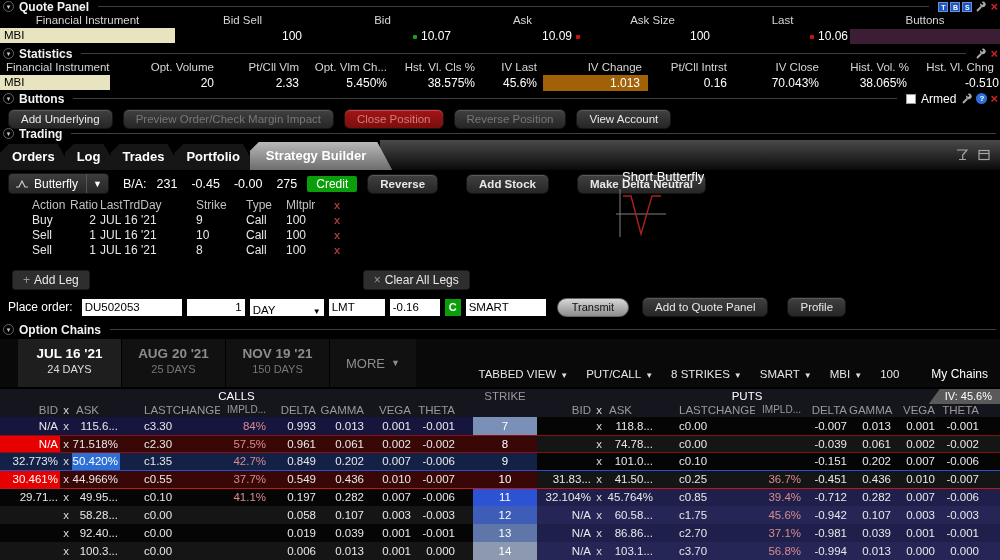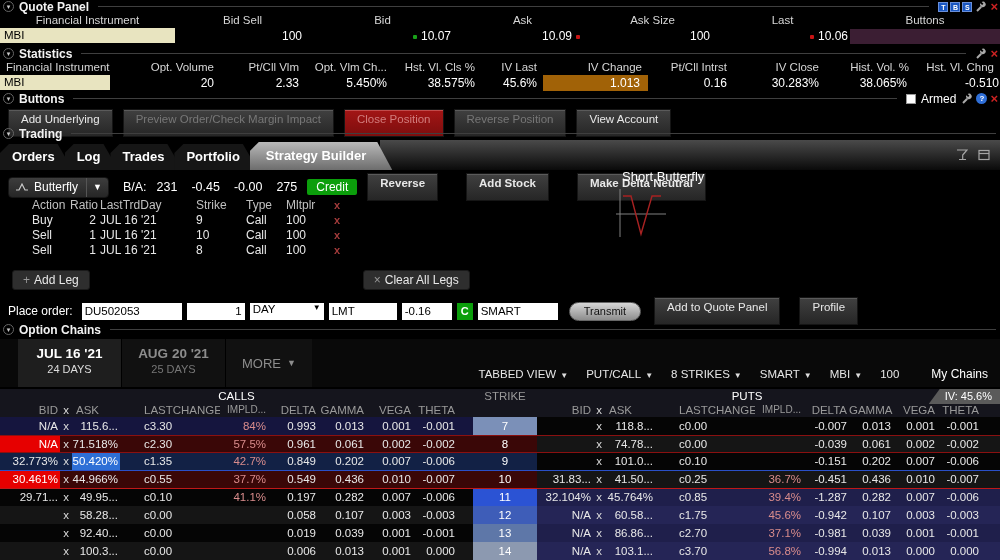--- a/index.html
+++ b/index.html
@@ -31,22 +31,22 @@
   .hdr.l { text-align:left; padding-left:6px; }
   .val { font-size:12px; color:#fff; height:16px; line-height:16px; text-align:right; white-space:nowrap; }
   .beige { background:#e8e4c0; color:#000; text-align:left; padding-left:4px; font-size:11.5px; height:15px; line-height:15px; }
   .dot { display:inline-block; width:4px; height:4px; border-radius:1px; vertical-align:middle; margin:0 4px; }
   .dot.g { background:#19a119; } .dot.r { background:#c81414; }
   .plum { background:#3b1e33; height:15px; margin-top:1px; }
   .greenbg { background:#a16207; }
 
   
   .btn-row { display:flex; gap:10px; padding-left:8px; margin-top:4px; }
-  .btn { height:28px; line-height:18px; padding:0 12px; font-size:11.5px; color:#e8e8e8;
-         background:linear-gradient(#404040,#262626); border:1px solid #151515; border-radius:0;
+  .btn { height:20px; line-height:18px; padding:0 12px; font-size:11.5px; color:#e8e8e8;
+         background:linear-gradient(#404040,#262626); border:1px solid #151515; border-radius:6px;
          box-shadow:inset 0 1px 0 #5a5a5a; white-space:nowrap; }
   .btn-disabled { color:#777; }
   .btn-danger { background:linear-gradient(#a31515,#7c0e0e); color:#d27d7d; box-shadow:inset 0 1px 0 #c24a4a; }
 
   
   .trading { position:absolute; left:0; top:127px; width:1000px; height:196px; }
   .tabbar { position:absolute; left:0; top:13px; width:1000px; height:30px; display:flex; align-items:flex-end; }
   .ttab { height:26px; line-height:26px; font-size:13px; font-weight:bold; color:#fff;
           background:#161616; padding:0 18px 0 12px; margin-right:-8px; position:relative;
           clip-path:polygon(0 100%,0 9px,9px 0,calc(100% - 15px) 0,100% 100%); }
@@ -78,21 +78,21 @@
               background:#2e2e2e; border:1px solid #1a1a1a; border-radius:3px; }
   .smallbtn .mut { color:#999; margin-right:4px; }
   .clear-legs { margin-left:273px; }
 
   
   .order-row { position:absolute; left:8px; top:170px; display:flex; align-items:center; gap:5px; }
   .order-lbl { font-size:12px; color:#fff; margin-right:4px; }
   .oin { height:17px; border:none; background:#fff; color:#000; font-size:11.5px; padding:0 3px;
          font-family:"Liberation Sans","DejaVu Sans",sans-serif; }
   .sel { height:17px; background:#fff; color:#000; font-size:11.5px; padding:0 3px; display:flex;
-         align-items:flex-start; justify-content:space-between; }
+         align-items:flex-end; justify-content:space-between; }
   .cflag { width:16px; height:17px; background:#0b9e0b; color:#fff; font-size:11px; font-weight:bold;
            text-align:center; line-height:17px; }
   .transmit { height:19px; line-height:17px; padding:0 14px; border-radius:10px; font-size:11px; color:#111;
               background:linear-gradient(#d6d6d6,#8d8d8d); border:1px solid #666; margin-left:6px; }
   .order-btn { margin-left:8px; }
 
   
   .ochains { position:absolute; left:0; top:323px; width:1000px; height:237px; }
   .exp-strip { position:absolute; left:0; top:16px; width:1000px; height:48px; background:#090909; }
   .exp-tabs { position:absolute; left:18px; top:0; display:flex; height:48px; }
@@ -219,21 +219,21 @@
       <div class="val">
           <div class="beige">MBI</div>
         </div>
       <div class="val" style="padding-right:6px;">20</div>
       <div class="val" style="padding-right:6px;">2.33</div>
       <div class="val" style="padding-right:6px;">5.450%</div>
       <div class="val" style="padding-right:6px;">38.575%</div>
       <div class="val" style="padding-right:6px;">45.6%</div>
       <div class="val greenbg" style="padding-right:8px;">1.013</div>
       <div class="val" style="padding-right:6px;">0.16</div>
-      <div class="val" style="padding-right:6px;">30.283%</div>
+      <div class="val" style="padding-right:6px;">70.043%</div>
       <div class="val" style="padding-right:8px;">38.065%</div>
       <div class="val" style="padding-right:1px;">-0.510</div>
     </div>
   </div>
 
   <div style="position:absolute;left:0;top:92px;width:1000px;">
     <div class="sec-head">
       <span class="collapse">▾</span>
       <span class="sec-title">Buttons</span>
       <span class="sec-line"></span>
@@ -363,21 +363,21 @@
     </div>
 
     <div class="order-row">
       <span class="order-lbl">Place order:</span>
       <input class="oin" style="width: 100px;" value="DU502053">
       <input class="oin" style="width: 58px; text-align: right;" value="1">
       <div class="sel" style="width:74px;">
           <span>DAY</span>
           <span style="font-size:8px;">▼</span>
         </div>
-      <input class="oin" style="width: 68px;" value="LMT">
+      <input class="oin" style="width: 56px;" value="LMT">
       <input class="oin" style="width: 50px;" value="-0.16">
       <span class="cflag">C</span>
       <input class="oin" style="width: 80px;" value="SMART">
       <div class="transmit">Transmit</div>
       <div class="btn order-btn">Add to Quote Panel</div>
       <div class="btn" style="margin-left:14px;">Profile</div>
     </div>
   </div>
 
   <div class="ochains">
@@ -389,20 +389,24 @@
 
     <div class="exp-strip">
       <div class="exp-tabs" id="expiry-tabs">
           <div class="exp-tab active">
             <div class="d1">JUL 16 '21</div>
             <div class="d2">24 DAYS</div>
           </div>
           <div class="exp-tab">
             <div class="d1">AUG 20 '21</div>
             <div class="d2">25 DAYS</div>
+          </div>
+          <div class="exp-tab">
+            <div class="d1">NOV 19 '21</div>
+            <div class="d2">150 DAYS</div>
           </div>
           <div class="more-tab">
             <span>MORE</span>
             <span style="font-size:9px;">▼</span>
           </div>
         </div>
       <div class="chain-ctls">
         <span id="chain-controls-inner" style="display:flex;gap:18px;">
             <div class="ctl">TABBED VIEW<span class="car">▼</span></div>
             <div class="ctl">PUT/CALL<span class="car">▼</span></div>
@@ -558,21 +562,21 @@
             <div class="cc c-vega">0.007</div>
             <div class="cc c-theta">-0.006</div>
           </div>
           <div class="strike-cell" style="background: rgb(43, 83, 212);">11</div>
           <div class="pgrid tone-indigo-a">
             <div class="cc c-bid">32.104%</div>
             <div class="cc c-x">x</div>
             <div class="cc c-ask">45.764%</div>
             <div class="cc c-last">c0.85</div>
             <div class="cc c-chg">39.4%</div>
-            <div class="cc c-delta">-1.287</div>
+            <div class="cc c-delta">-0.712</div>
             <div class="cc c-gamma">0.282</div>
             <div class="cc c-vega">0.007</div>
             <div class="cc c-theta">-0.006</div>
           </div>
         </div>
         <div class="chain-row">
           <div class="cgrid tone-dark-b">
             <div class="cc c-bid"></div>
             <div class="cc c-x">x</div>
             <div class="cc c-ask">58.28...</div>

